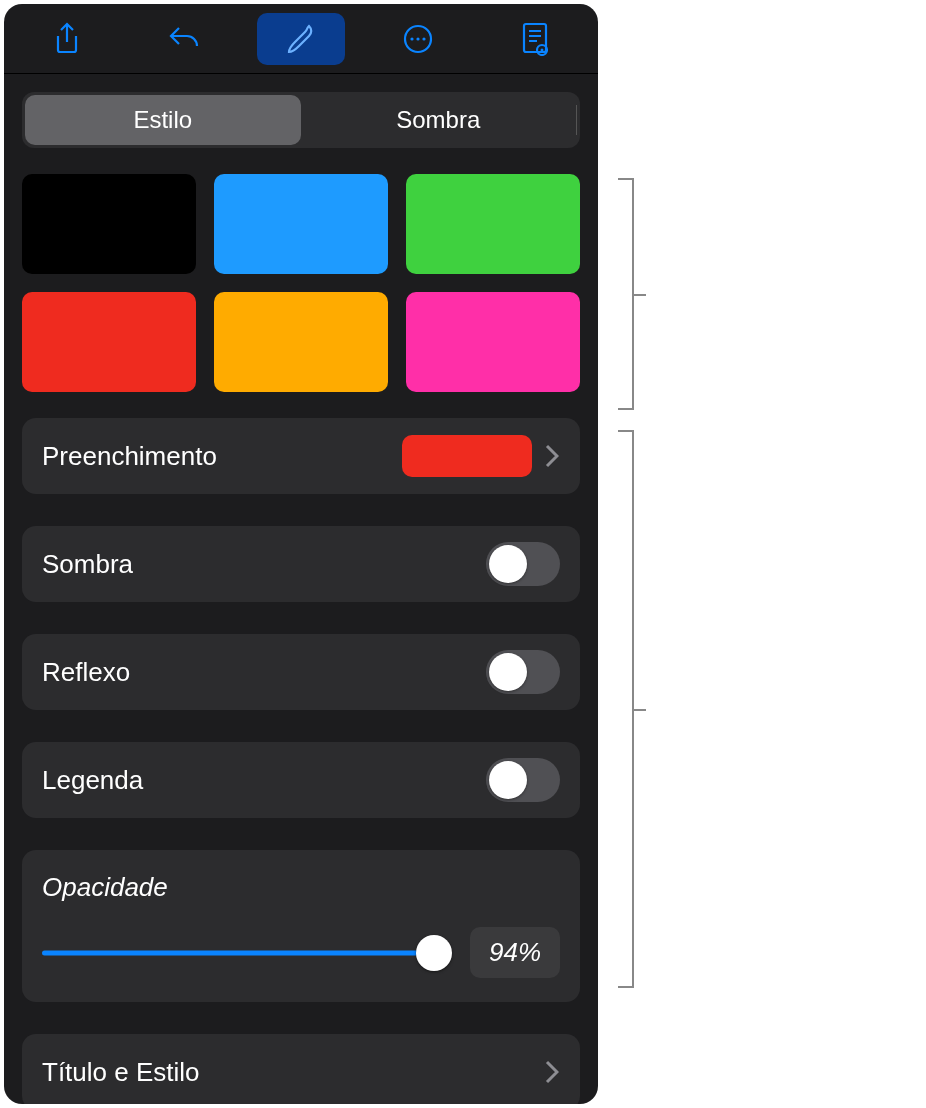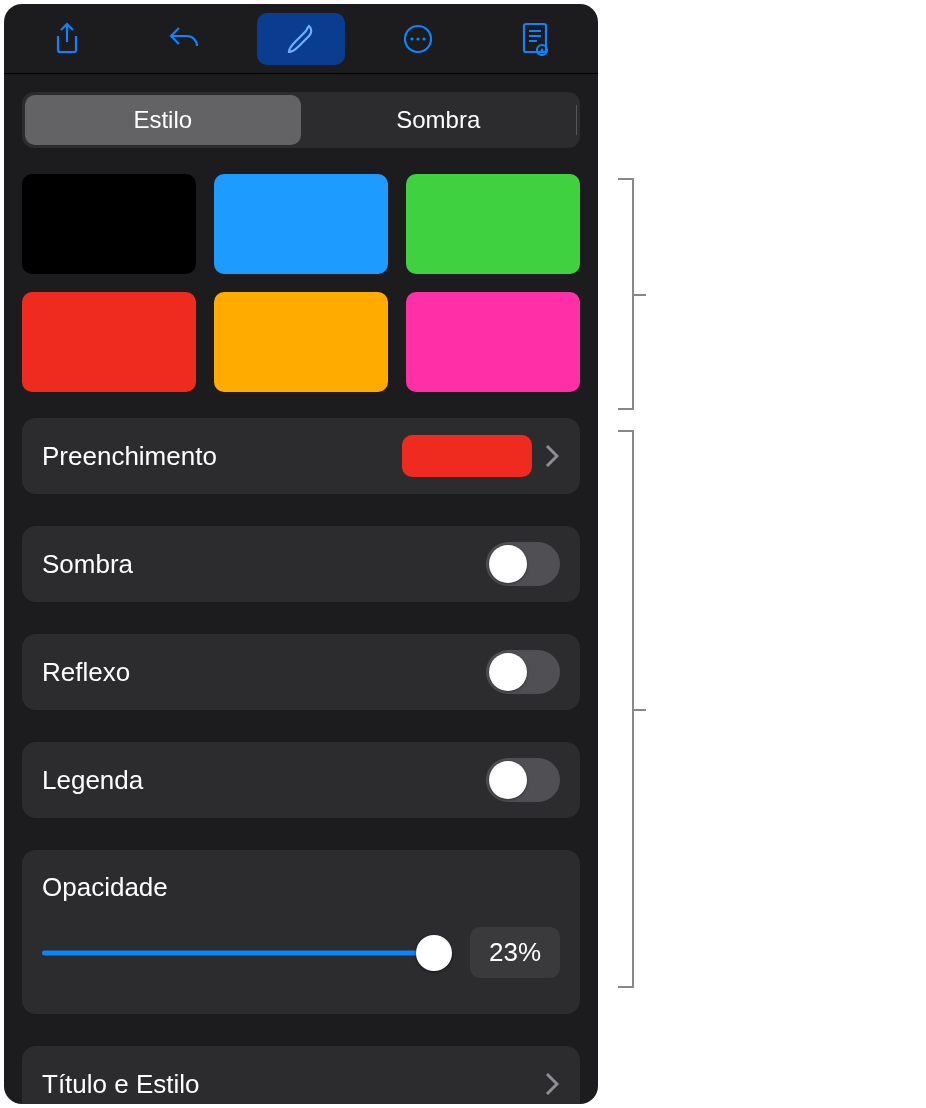--- a/index.html
+++ b/index.html
@@ -114,21 +114,22 @@
     left: 3px; top: 3px;
     width: 38px; height: 38px;
     background: #fff;
     border-radius: 50%;
     box-shadow: 0 1px 3px rgba(0,0,0,.4);
   }
   
   .opacity-block {
     background: #2c2c2e;
     border-radius: 14px;
-    padding: 22px 20px 36px 20px;
+    padding: 22px 20px 24px 20px;
+    font-style: italic;
   }
   .opacity-block .title { color: #fff; font-size: 26px; margin-bottom: 24px; }
   .slider-row { display: flex; align-items: center; gap: 20px; }
   .slider {
     flex: 1;
     height: 28px;
     position: relative;
   }
   .track {
     position: absolute;
@@ -272,21 +273,21 @@
         </div>
     </div>
 
     <div class="opacity-block">
       <div class="title">Opacidade</div>
       <div class="slider-row">
         <div class="slider">
           <div class="track"></div>
           <div class="thumb"></div>
         </div>
-        <div class="pct">23%</div>
+        <div class="pct">94%</div>
       </div>
     </div>
 
     <div class="row">
       <span class="label">Título e Estilo</span>
       <div class="chevron">
         <svg width="14" height="24" viewBox="0 0 14 24">
             <path d="M2 2l10 10L2 22"></path>
           </svg>
       </div>

